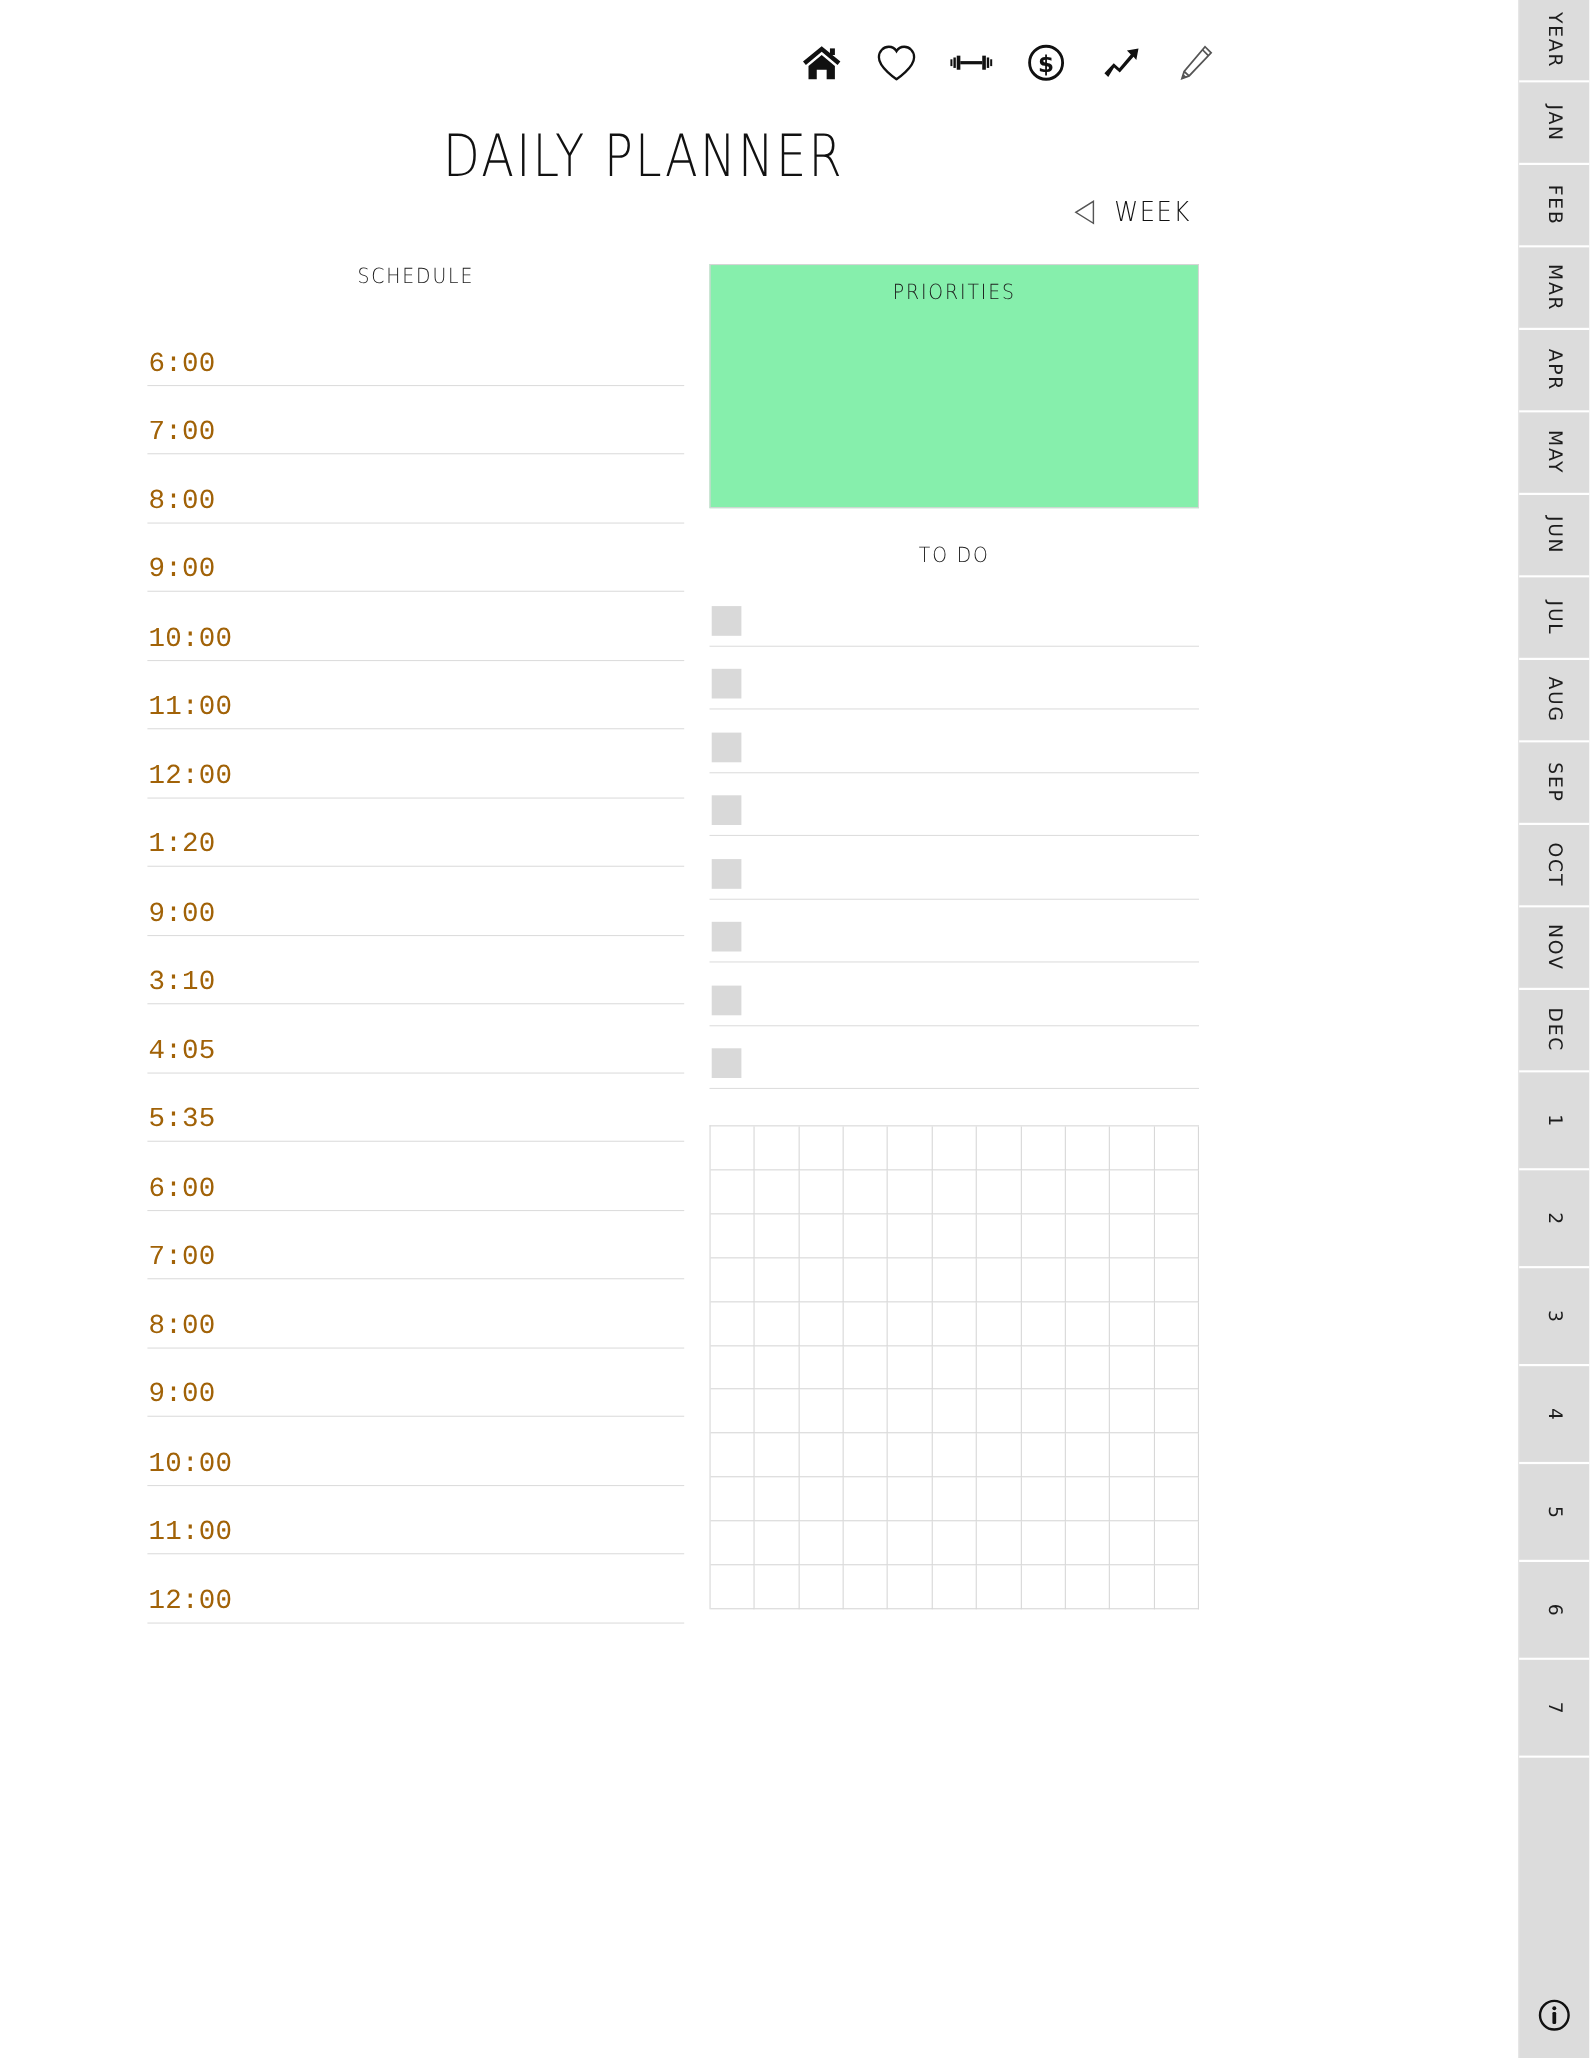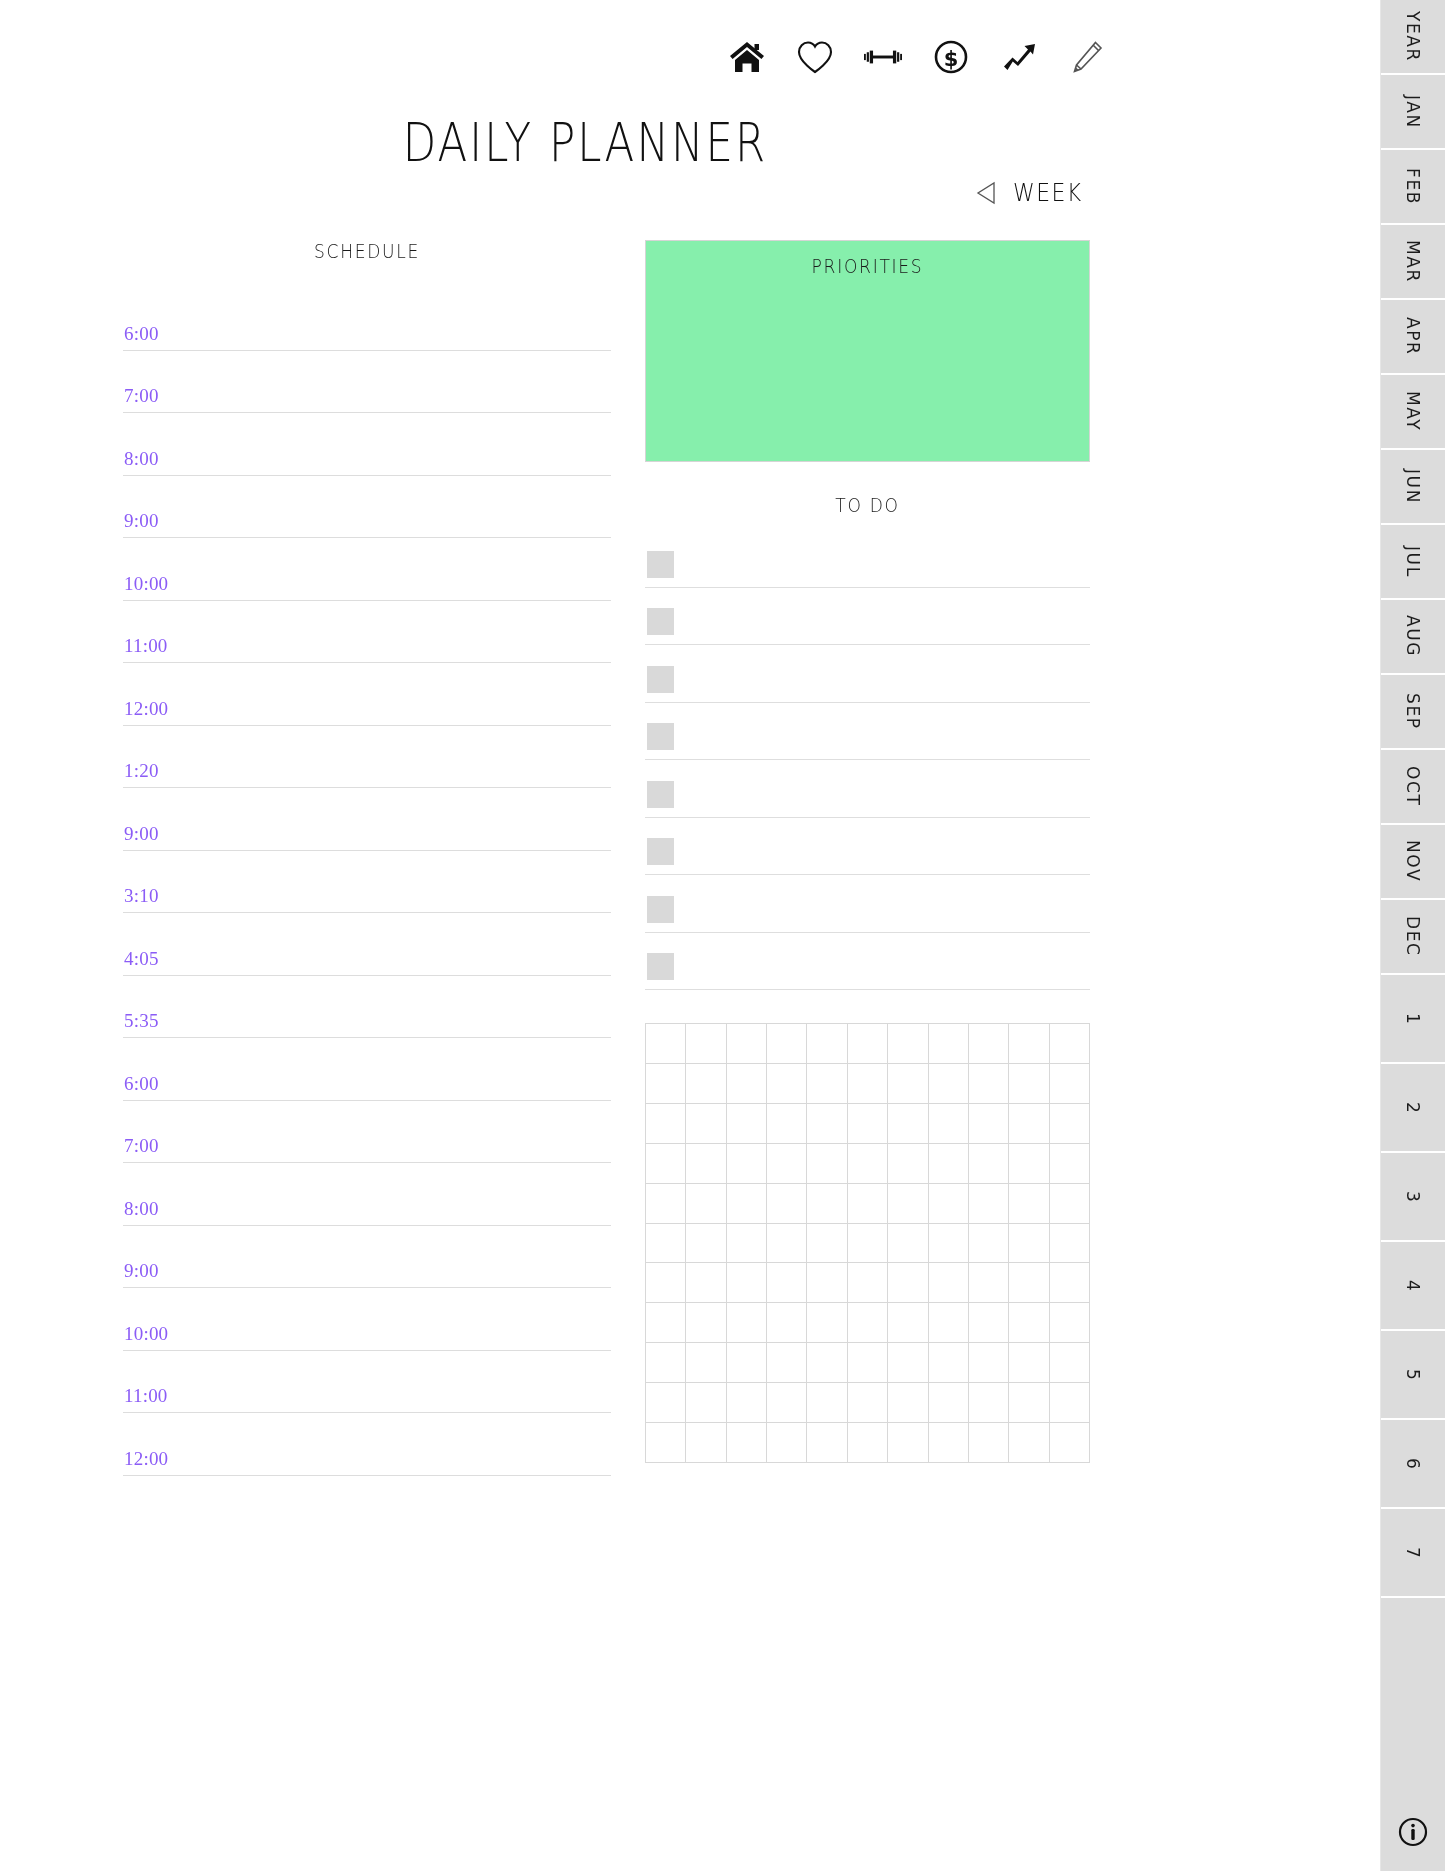--- a/index.html
+++ b/index.html
@@ -93,39 +93,39 @@
     color: #1a1a1a;
     font-weight: 300;
     text-align: center;
     font-family: "DejaVu Sans", sans-serif;
     transform: scaleX(0.9);
   }
 
   
   #schedule {
     position: absolute;
-    left: 123px;
+    left: 134px;
     top: 240px;
     width: 488px;
   }
   #schedule-title { margin-bottom: 26px; }
   .sched-row {
     position: relative;
     height: 62.5px;
     border-bottom: 1.4px solid #dddddd;
   }
   .sched-time {
     position: absolute;
     left: 1px;
     bottom: 5px;
-    font-size: 19px;
-    color: #8b5cf6;
+    font-size: 25px;
+    color: #a16207;
     font-weight: 400;
     letter-spacing: 0.2px;
-    font-family: Liberation Serif, serif;
+    font-family: Liberation Mono, monospace;
   }
 
   
   #right-col {
     position: absolute;
     left: 645px;
     top: 240px;
     width: 445px;
   }
 

